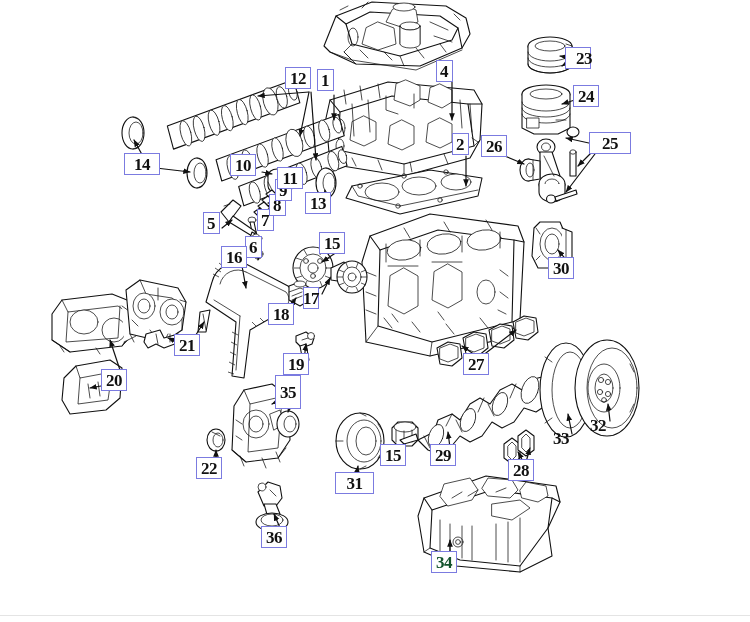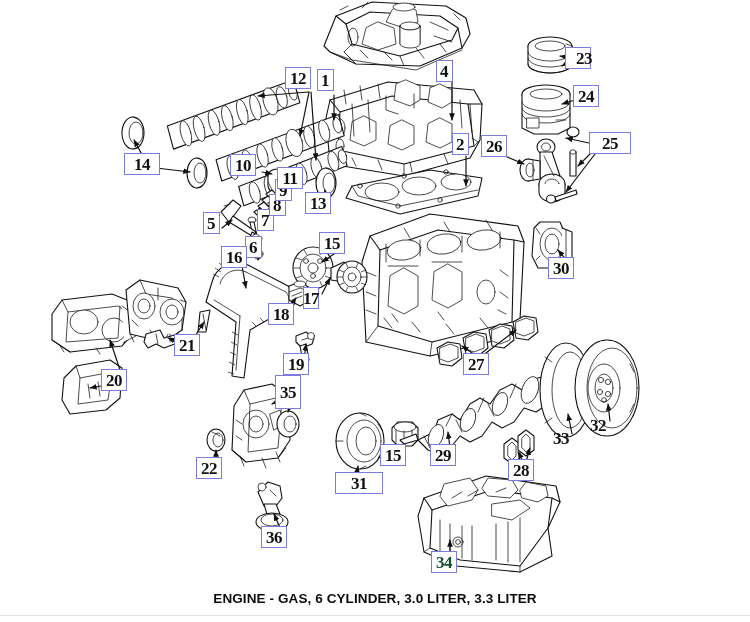--- a/index.html
+++ b/index.html
@@ -493,24 +493,23 @@
       <div class="callout" style="left: 174px; top: 334px; width: 26px; height: 22px; border-color: rgb(123, 123, 224); color: rgb(17, 17, 17);">21</div>
       <div class="callout" style="left: 196px; top: 457px; width: 26px; height: 22px; border-color: rgb(123, 123, 224); color: rgb(17, 17, 17);">22</div>
       <div class="callout" style="left: 565px; top: 47px; width: 26px; height: 22px; border-color: rgb(123, 123, 224); color: rgb(17, 17, 17); padding-left: 12px;">23</div>
       <div class="callout" style="left: 573px; top: 85px; width: 26px; height: 22px; border-color: rgb(123, 123, 224); color: rgb(17, 17, 17);">24</div>
       <div class="callout" style="left: 589px; top: 132px; width: 42px; height: 22px; border-color: rgb(123, 123, 224); color: rgb(17, 17, 17);">25</div>
       <div class="callout" style="left: 481px; top: 135px; width: 26px; height: 22px; border-color: rgb(123, 123, 224); color: rgb(17, 17, 17);">26</div>
       <div class="callout" style="left: 463px; top: 353px; width: 26px; height: 22px; border-color: rgb(123, 123, 224); color: rgb(17, 17, 17);">27</div>
       <div class="callout" style="left: 508px; top: 459px; width: 26px; height: 22px; border-color: rgb(123, 123, 224); color: rgb(17, 17, 17);">28</div>
       <div class="callout" style="left: 430px; top: 444px; width: 26px; height: 22px; border-color: rgb(123, 123, 224); color: rgb(17, 17, 17);">29</div>
       <div class="callout" style="left: 548px; top: 257px; width: 26px; height: 22px; border-color: rgb(123, 123, 224); color: rgb(17, 17, 17);">30</div>
-      <div class="callout" style="left: 335px; top: 472px; width: 48px; height: 22px; border-color: rgb(123, 123, 224); color: rgb(17, 17, 17);">31</div>
+      <div class="callout" style="left: 335px; top: 472px; width: 39px; height: 22px; border-color: rgb(123, 123, 224); color: rgb(17, 17, 17);">31</div>
       <div class="plainlabel" style="left: 590px; top: 417px;">32</div>
       <div class="plainlabel" style="left: 553px; top: 430px;">33</div>
       <div class="callout" style="left: 431px; top: 551px; width: 26px; height: 22px; border-color: rgb(123, 123, 224); color: #14532d;">34</div>
       <div class="callout" style="left: 275px; top: 375px; width: 26px; height: 34px; border-color: rgb(123, 123, 224); color: rgb(17, 17, 17);">35</div>
       <div class="callout" style="left: 261px; top: 526px; width: 26px; height: 22px; border-color: rgb(123, 123, 224); color: rgb(17, 17, 17);">36</div>
       <div class="callout" style="left: 380px; top: 444px; width: 26px; height: 22px; border-color: rgb(123, 123, 224); color: rgb(17, 17, 17);">15</div>
     </div>
 
-  <div id="caption">ENGINE  -  GAS, 6 CYLINDER, 3.0 LITER, 3.3 LITER</div>
   <div id="bottomrule"></div>
 </div>
 
 </body></html>

